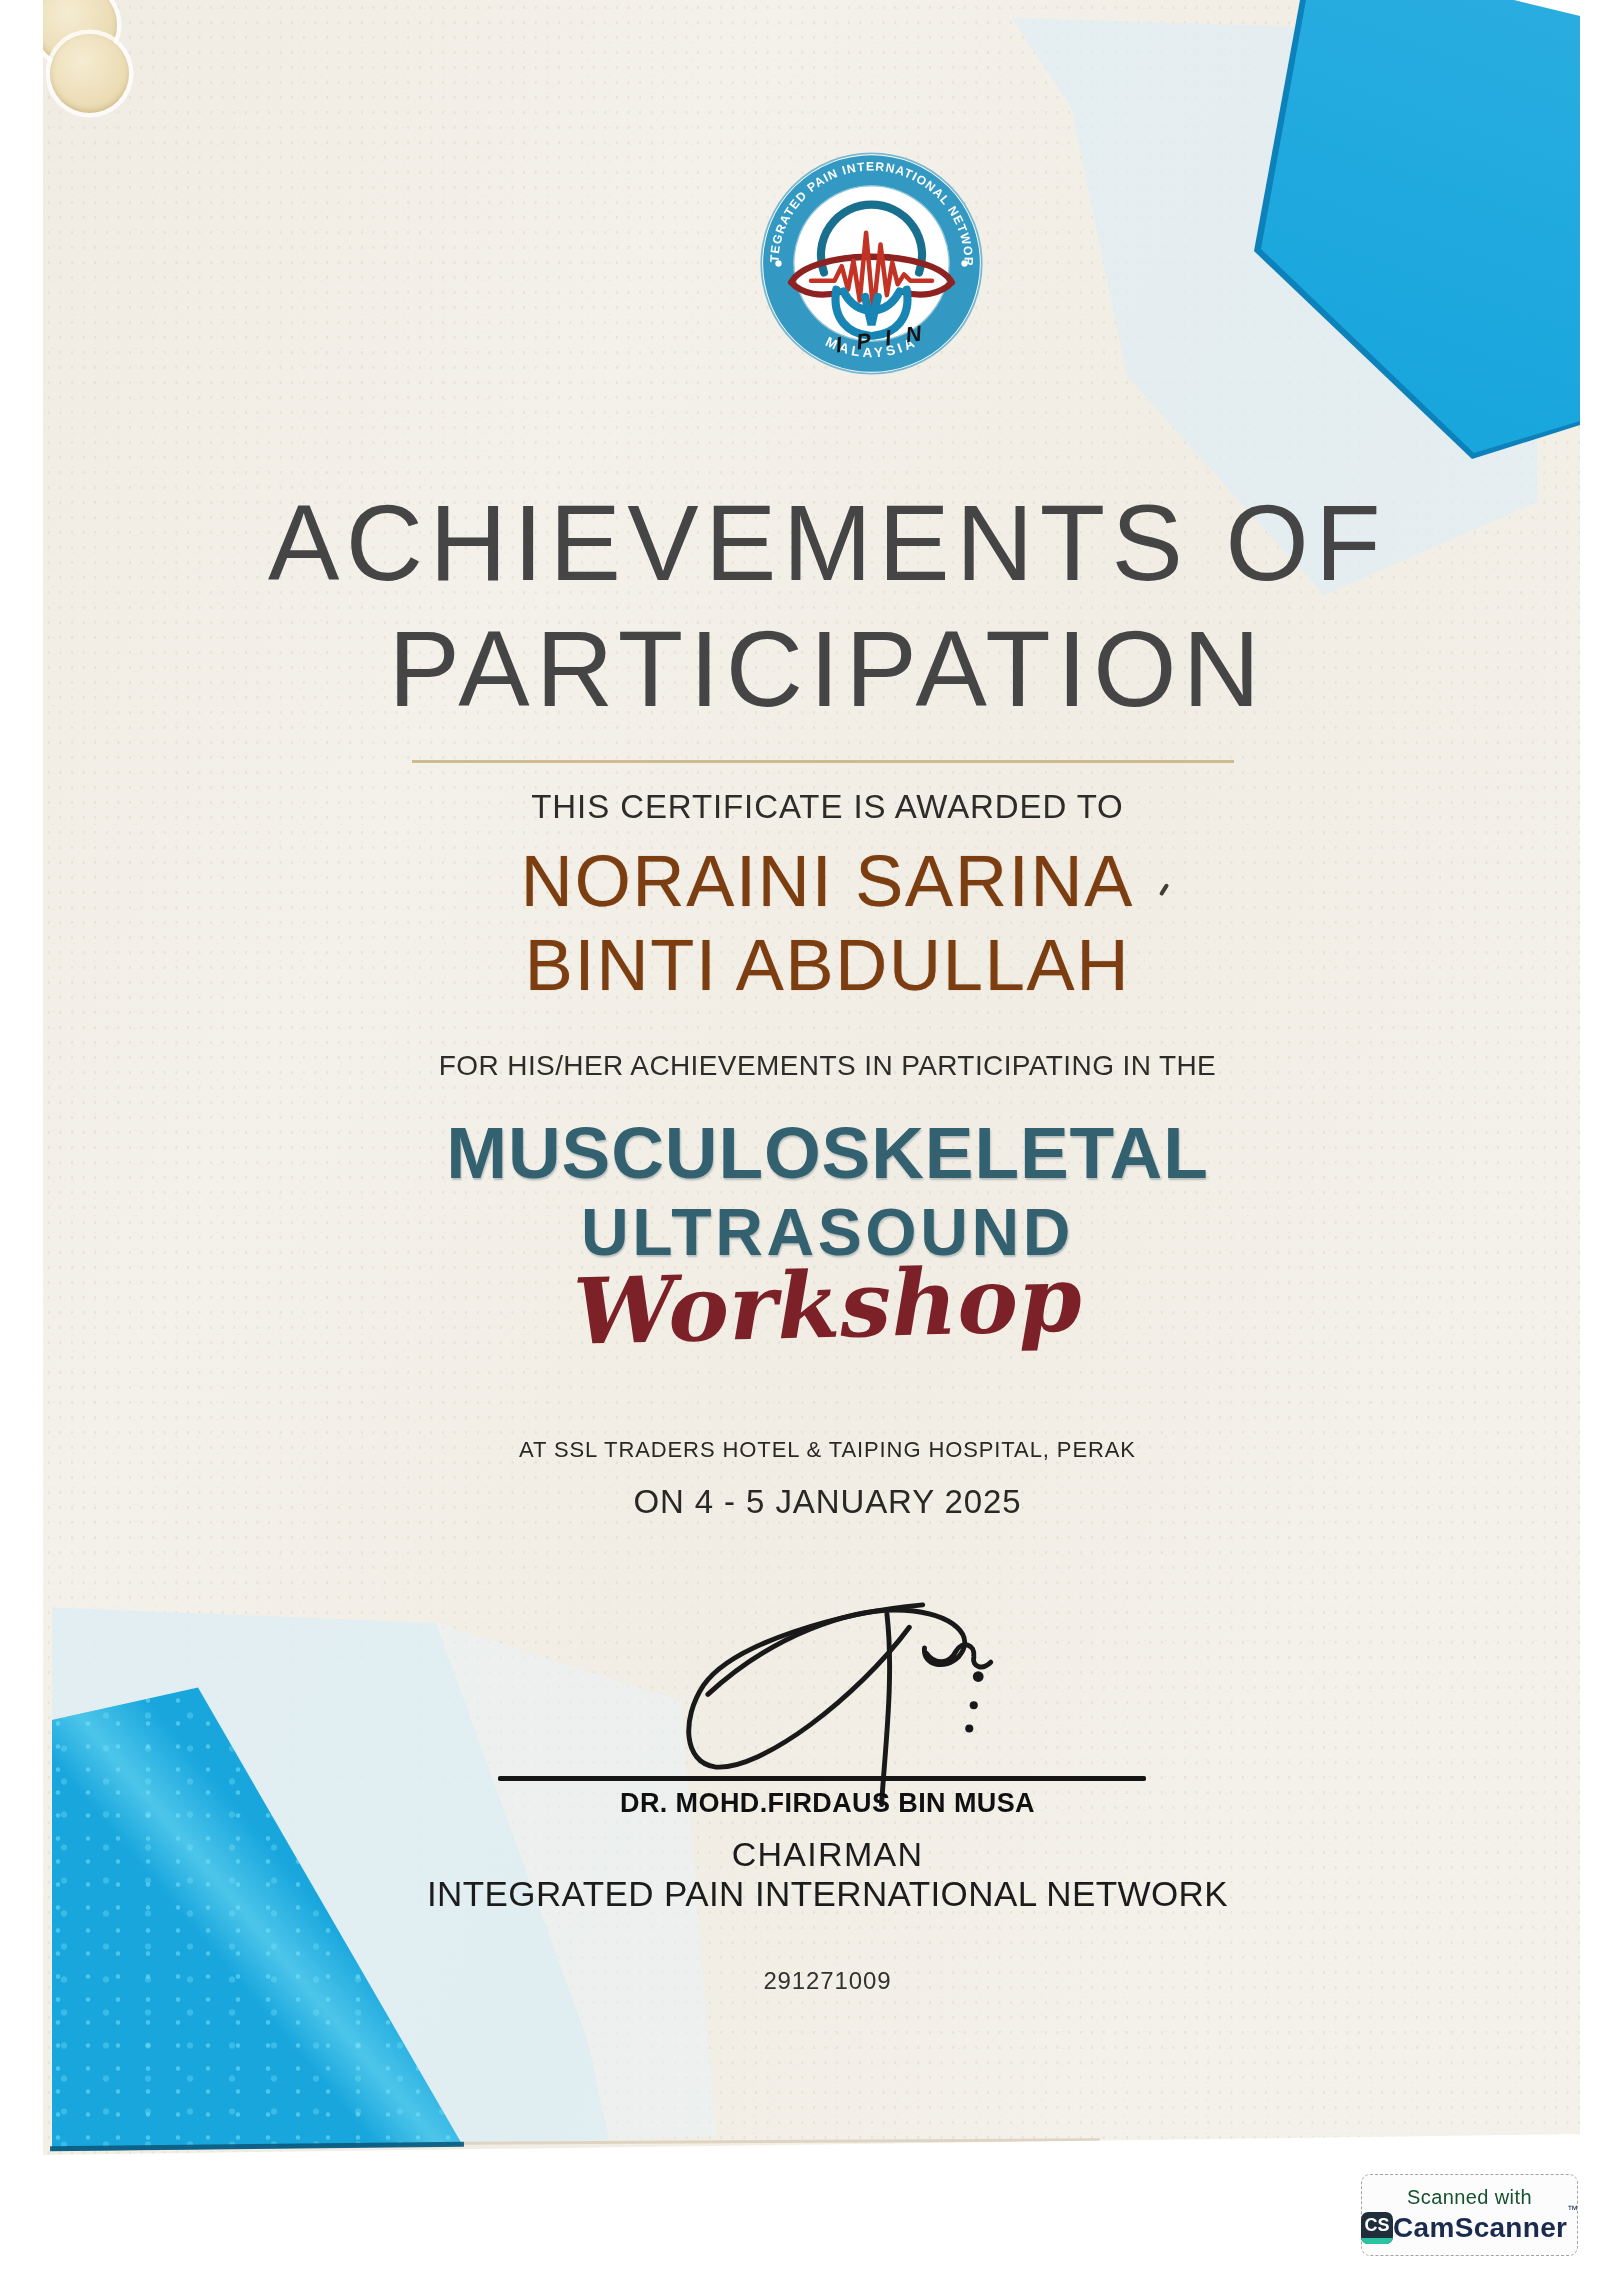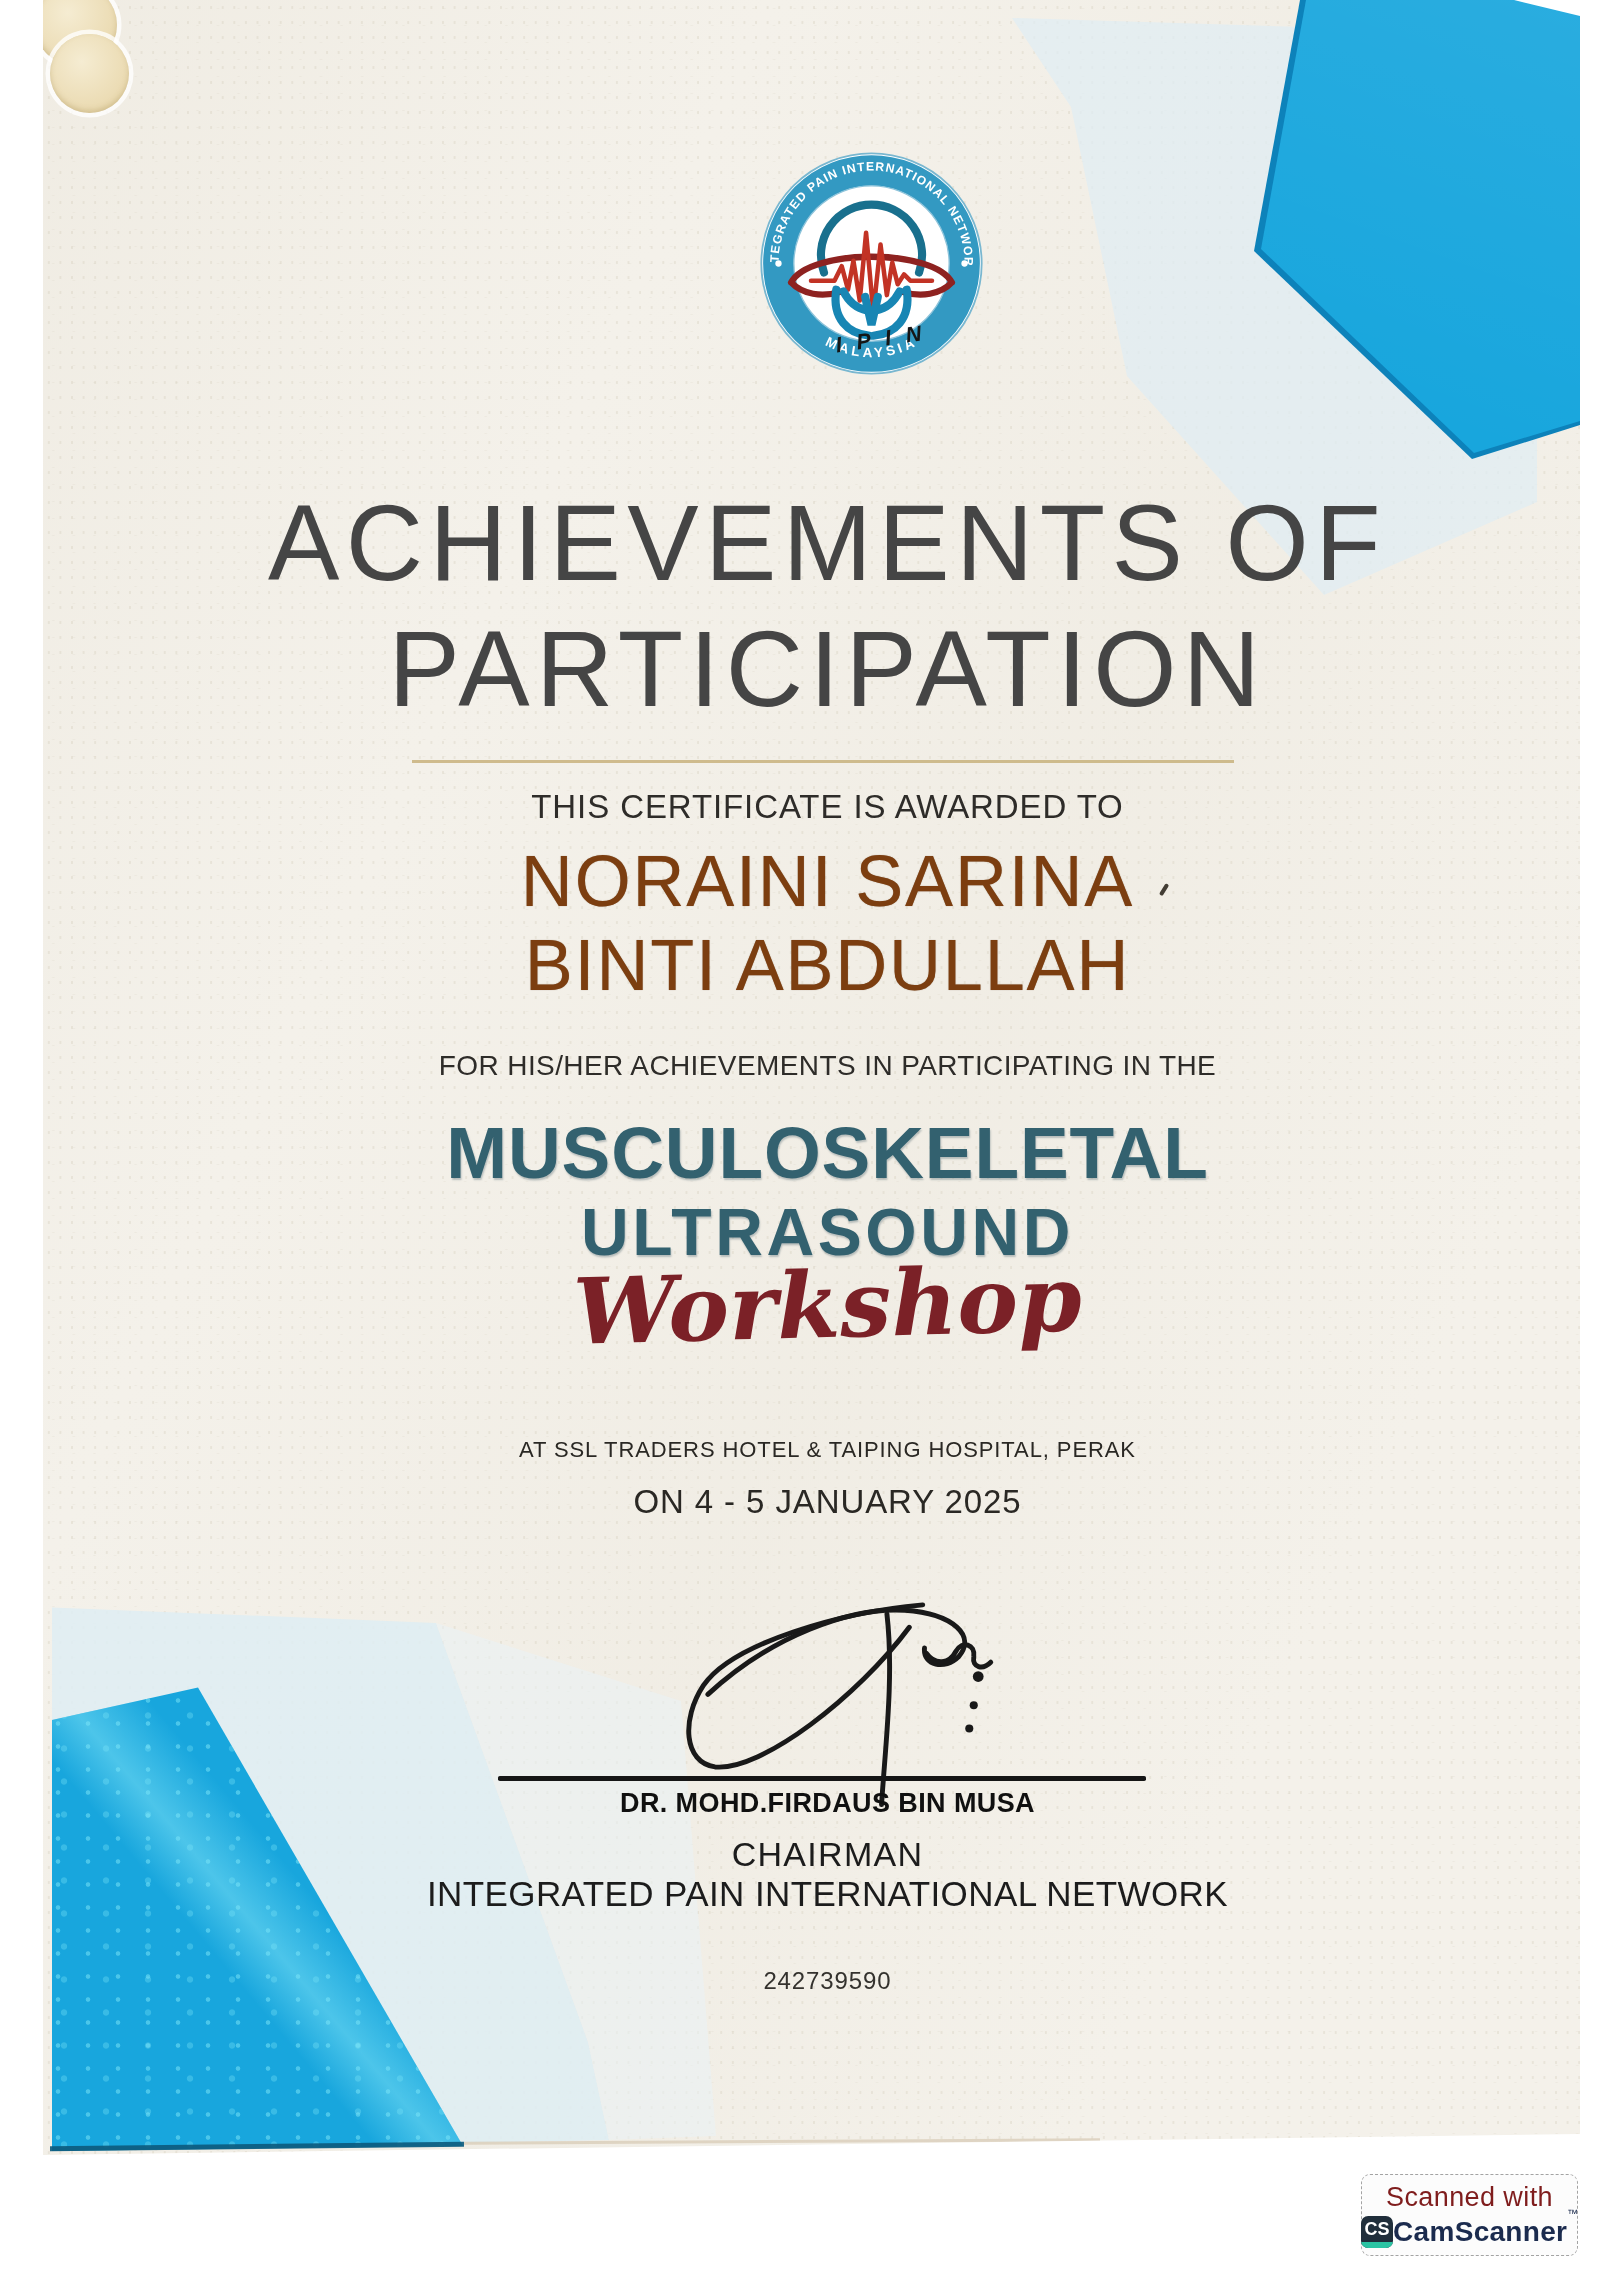--- a/index.html
+++ b/index.html
@@ -83,21 +83,21 @@
   .signatory-role { top:1835px; font-size:34px; letter-spacing:1.3px; color:#1c1c1c; }
   .signatory-org  { top:1874px; font-size:35px; letter-spacing:0.4px; color:#1c1c1c; }
   .serial { top:1967px; font-size:24px; letter-spacing:0.9px; color:#34322e; }
 
   .logo-svg { left:712px; top:147px; width:233px; height:233px; }
 
   
   .cs-badge { left:1361px; top:2174px; width:217px; height:82px; background:#fcfcfc;
       border:1.8px dashed #a3a3a3; border-radius:9px; display:flex; flex-direction:column;
       align-items:center; justify-content:center; gap:3.6px; }
-  .cs-prefix { font-size:27px; color:#7f1d1d; letter-spacing:0.4px; }
+  .cs-prefix { font-size:20px; color:#14532d; letter-spacing:0.4px; }
   .cs-row { display:flex; align-items:center; gap:0; }
   .cs-iconbox { position:relative; width:32px; height:32px; background:#202e3b; border-radius:7.2px;
       display:flex; align-items:flex-start; justify-content:center; overflow:hidden; }
   .cs-iconbox .cs-letters { color:#ffffff; font-weight:bold; font-size:18px; line-height:26px; }
   .cs-iconbox .cs-underline { position:absolute; left:0; bottom:0; width:100%; height:6.3px;
       background:var(--badge_teal,#2bc4a3); }
   .cs-appname { font-size:28px; font-weight:bold; color:var(--badge_navy,#1b2b4e); letter-spacing:0.3px; }
   .cs-tm { font-size:10.7px; color:var(--badge_navy,#1b2b4e); vertical-align:top; position:relative; top:-9px; }
 </style>
 </head>
@@ -176,21 +176,21 @@
       <circle cx="532" cy="100" r="6" fill="#191919"></circle>
       <circle cx="527" cy="132" r="4.5" fill="#191919"></circle>
       <circle cx="522" cy="158" r="4.5" fill="#191919"></circle>
     </svg>
     <div class="abs sig-rule"></div>
 
     <div class="abs cline signatory-name">DR. MOHD.FIRDAUS BIN MUSA</div>
     <div class="abs cline signatory-role">CHAIRMAN</div>
     <div class="abs cline signatory-org">INTEGRATED PAIN INTERNATIONAL NETWORK</div>
 
-    <div class="abs cline serial">242739590</div>
+    <div class="abs cline serial">291271009</div>
 
     <div class="abs edge-line-blue"></div>
     <div class="abs edge-line-tan"></div>
     <div class="abs scan-bottom-white"></div>
   </div>
 
   <div class="abs cs-badge">
     <div class="cs-prefix">Scanned with</div>
     <div class="cs-row">
       <div class="cs-iconbox">

